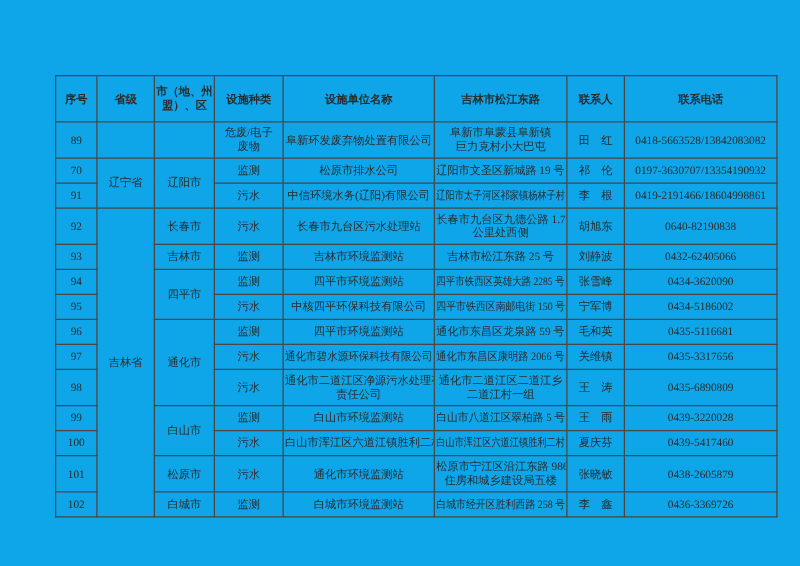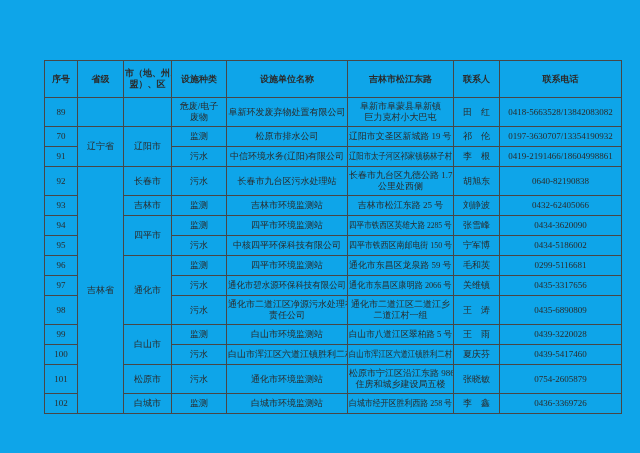--- a/index.html
+++ b/index.html
@@ -253,21 +253,21 @@
           <td class="c-name">
             <span class="cv">四平市环境监测站</span>
           </td>
           <td class="c-addr">
             <span class="cv" style="text-align: left; transform: scaleX(0.990385);">通化市东昌区龙泉路 59 号</span>
           </td>
           <td class="c-contact">
             <span class="cv">毛和英</span>
           </td>
           <td class="c-phone">
-            <span class="cv">0299-5116681</span>
+            <span class="cv">0435-5116681</span>
           </td>
         </tr>
         <tr>
           <td class="c-seq">
             <span class="cv">97</span>
           </td>
           <td class="c-type">
             <span class="cv">污水</span>
           </td>
           <td class="c-name">
@@ -362,21 +362,21 @@
             <span class="cv">通化市环境监测站</span>
           </td>
           <td class="c-addr">
             <span class="cv">松原市宁江区沿江东路 986 号
 住房和城乡建设局五楼</span>
           </td>
           <td class="c-contact">
             <span class="cv">张晓敏</span>
           </td>
           <td class="c-phone">
-            <span class="cv">0754-2605879</span>
+            <span class="cv">0438-2605879</span>
           </td>
         </tr>
         <tr>
           <td class="c-seq">
             <span class="cv">102</span>
           </td>
           <td class="c-city" rowspan="1">
             <span class="cv">白城市</span>
           </td>
           <td class="c-type">

